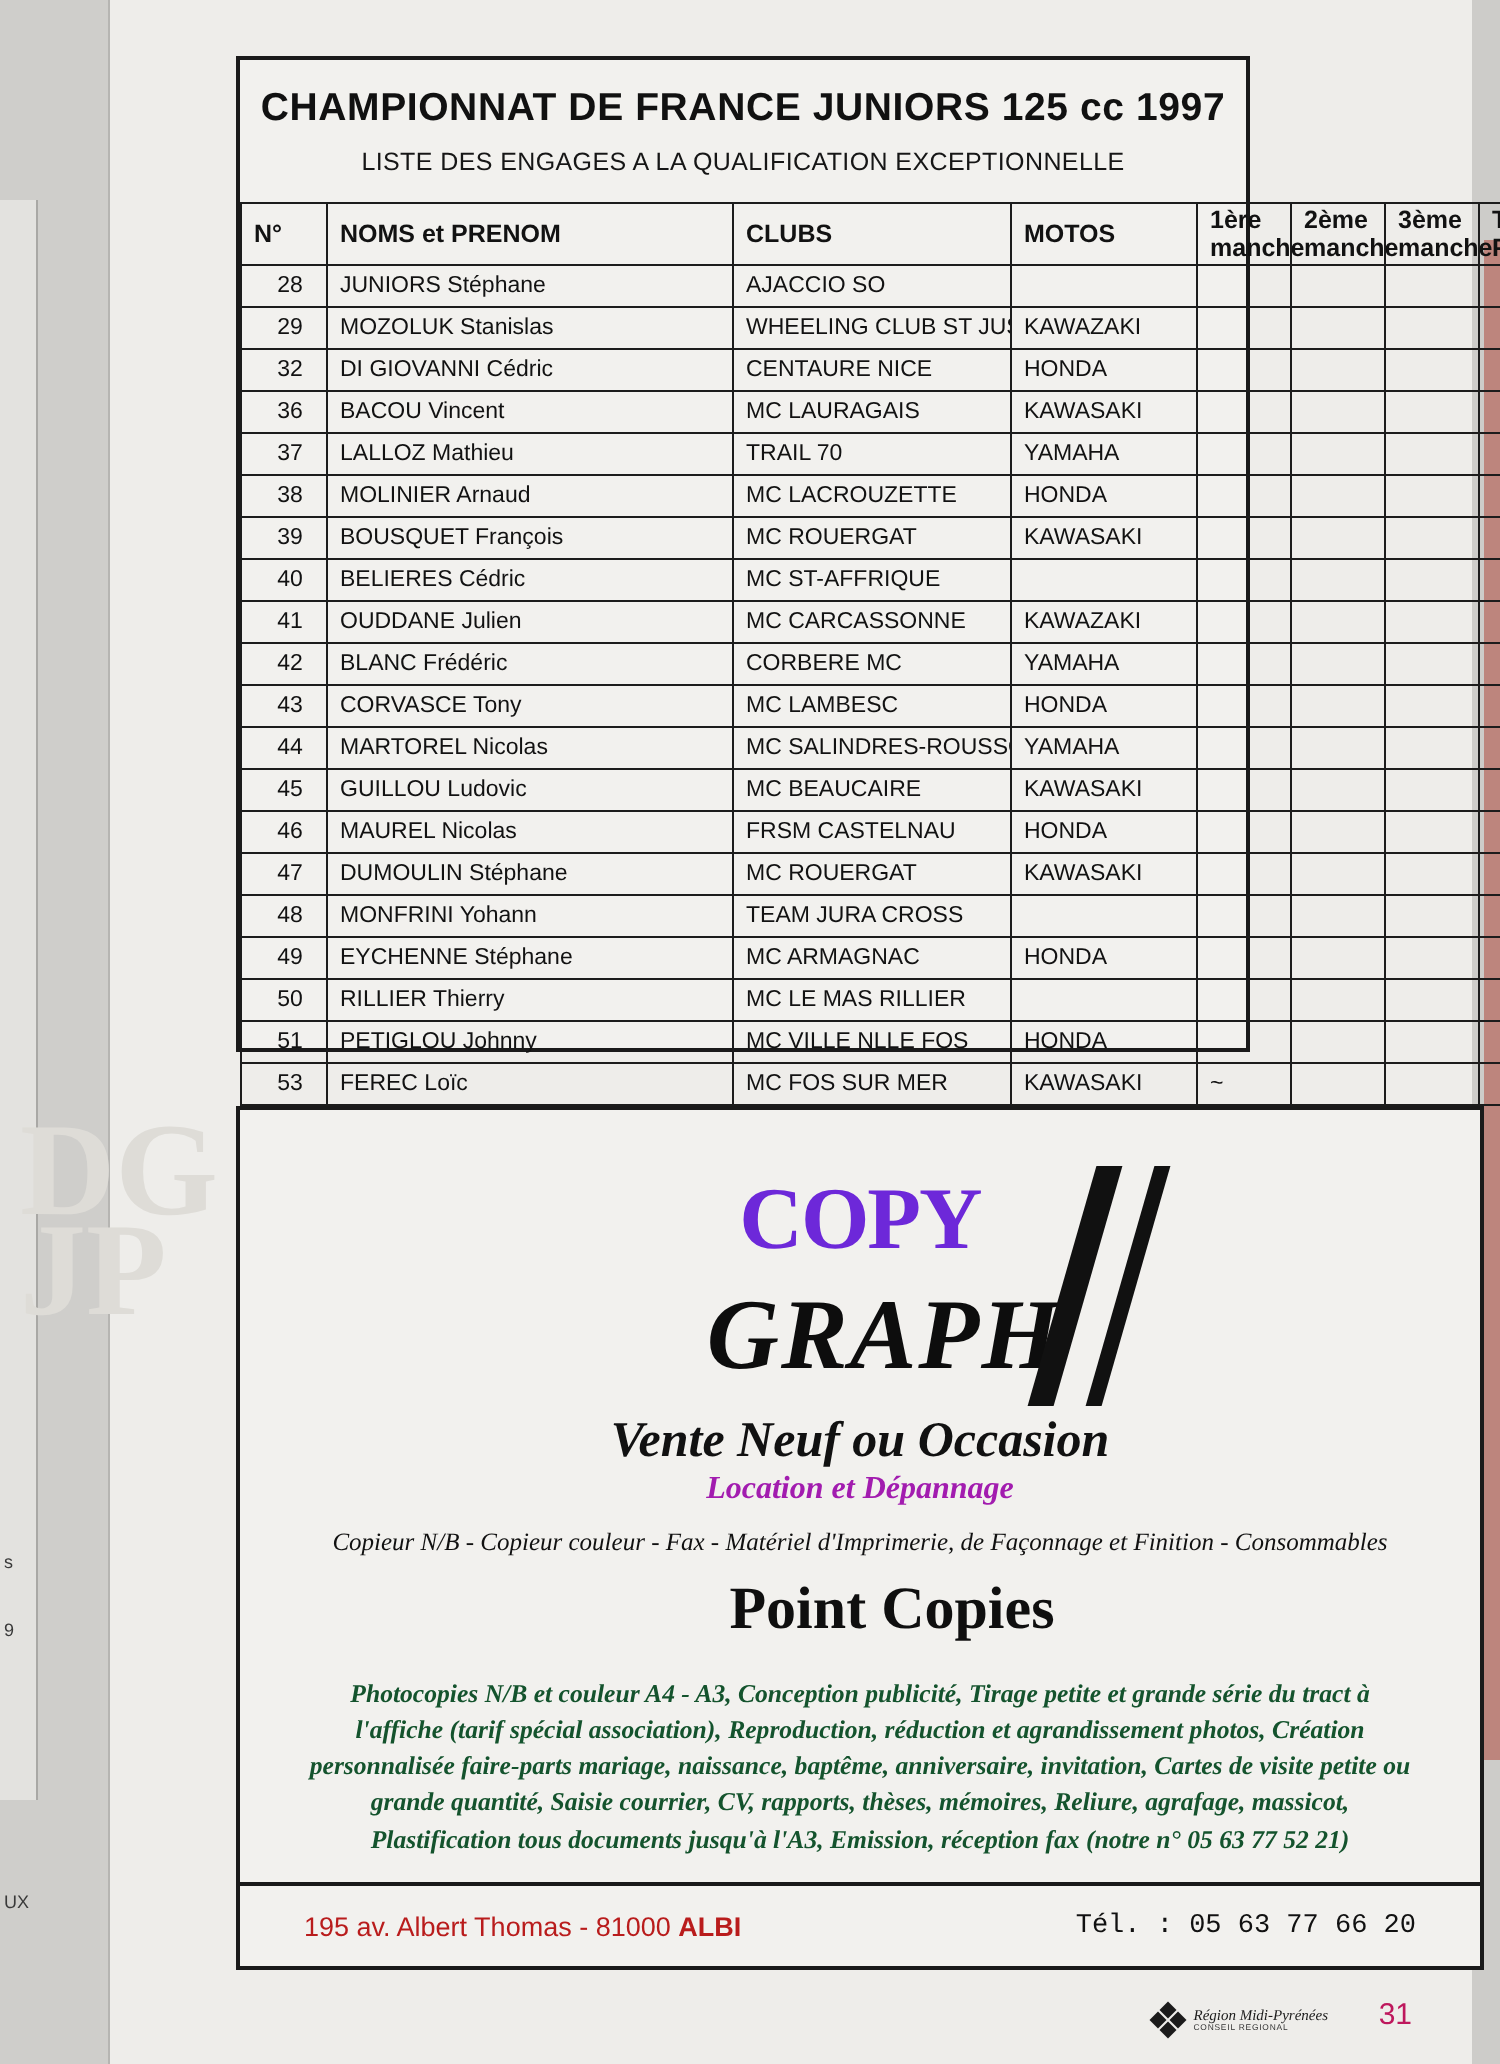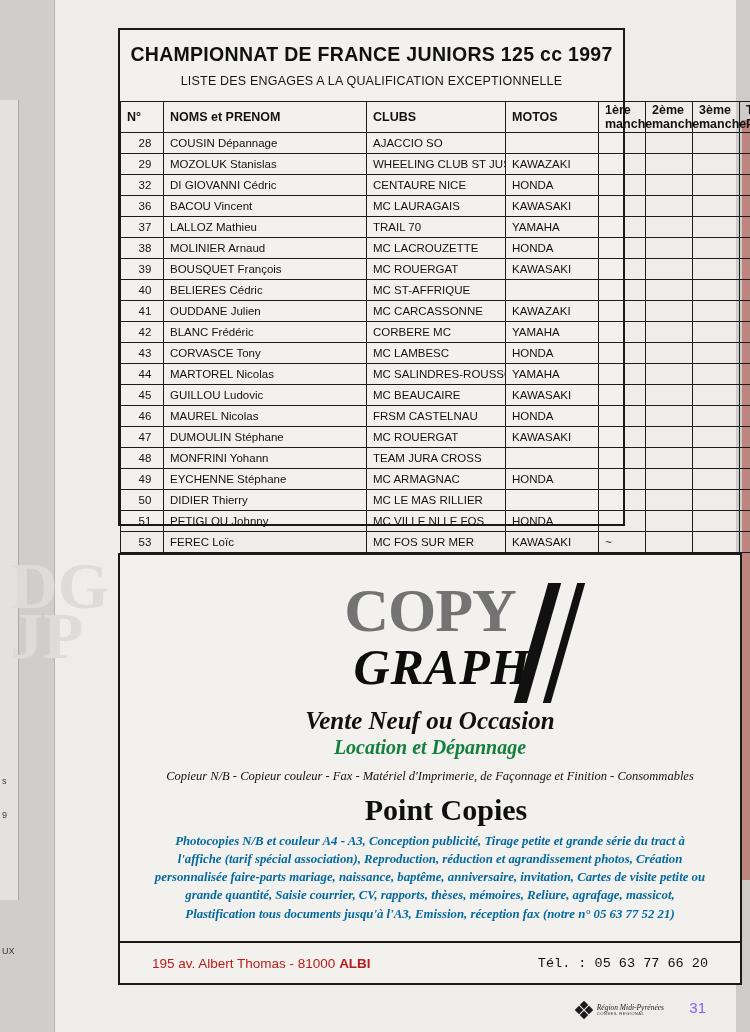--- a/index.html
+++ b/index.html
@@ -140,23 +140,23 @@
   }
   .copy-logo {
     text-align: center;
     margin-top: 26px;
     position: relative;
     height: 112px;
   }
   .copy-word {
     font-family: "Liberation Serif", serif;
     font-weight: bold;
-    font-size: 62px;
+    font-size: 44px;
     letter-spacing: -1px;
-    color: #737373;
+    color: #6d28d9;
     line-height: 58px;
     display: block;
   }
   .graph-word {
     font-family: "Liberation Serif", serif;
     font-weight: bold;
     font-style: italic;
     font-size: 50px;
     color: #0d0d0d;
     line-height: 52px;
@@ -180,22 +180,22 @@
     font-weight: bold;
     font-size: 25px;
     color: #111;
     margin-top: 14px;
   }
   .ad-line2 {
     text-align: center;
     font-family: "Liberation Serif", serif;
     font-style: italic;
     font-weight: bold;
-    font-size: 20px;
-    color: #15803d;
+    font-size: 16px;
+    color: #a21caf;
     margin-top: 1px;
   }
   .ad-desc {
     text-align: center;
     font-family: "Liberation Serif", serif;
     font-style: italic;
     font-size: 12.5px;
     color: #111;
     margin-top: 9px;
     line-height: 1.35;
@@ -209,22 +209,22 @@
     color: #0f0f0f;
     margin-top: 8px;
     padding-left: 32px;
   }
   .ad-body {
     text-align: center;
     font-family: "Liberation Serif", serif;
     font-style: italic;
     font-weight: bold;
     font-size: 12.8px;
-    color: #0369a1;
-    margin-top: 5px;
+    color: #14532d;
+    margin-top: 16px;
     line-height: 1.42;
     padding: 0 32px;
   }
   .ad-footer {
     position: absolute;
     left: 0; right: 0; bottom: 0;
     height: 42px;
     border-top: 2px solid #1a1a1a;
     display: flex;
     align-items: center;
@@ -243,21 +243,21 @@
     font-size: 13.5px;
     color: #111;
   }
 
   
   .page-num {
     position: absolute;
     right: 30px; bottom: 16px;
     font-family: "Liberation Sans", sans-serif;
     font-size: 15px;
-    color: #8b5cf6;
+    color: #be185d;
     margin-top: 16px;
   }
   .logo-region {
     position: absolute;
     right: 72px; bottom: 14px;
     display: flex;
     align-items: center;
     gap: 5px;
   }
   .logo-mark {
@@ -350,21 +350,21 @@
             <th class="c-tot">
               <div>TOTAL</div>
               <div>POINTS</div>
             </th>
 
           </tr>
         </thead>
         <tbody id="results-body">
             <tr>
               <td class="num">28</td>
-              <td class="">COUSIN Dépannage</td>
+              <td class="">JUNIORS Stéphane</td>
               <td class="">AJACCIO SO</td>
               <td class=""></td>
               <td class="blank mark-tilde"></td>
               <td class="blank"></td>
               <td class="blank"></td>
               <td class="blank"></td>
             </tr>
             <tr>
               <td class="num">29</td>
               <td class="">MOZOLUK Stanislas</td>
@@ -520,21 +520,21 @@
               <td class="">EYCHENNE Stéphane</td>
               <td class="">MC ARMAGNAC</td>
               <td class="">HONDA</td>
               <td class="blank mark-tilde"></td>
               <td class="blank"></td>
               <td class="blank"></td>
               <td class="blank"></td>
             </tr>
             <tr>
               <td class="num">50</td>
-              <td class="">DIDIER Thierry</td>
+              <td class="">RILLIER Thierry</td>
               <td class="">MC LE MAS RILLIER</td>
               <td class=""></td>
               <td class="blank mark-tilde"></td>
               <td class="blank"></td>
               <td class="blank"></td>
               <td class="blank"></td>
             </tr>
             <tr>
               <td class="num">51</td>
               <td class="">PETIGLOU Johnny</td>

